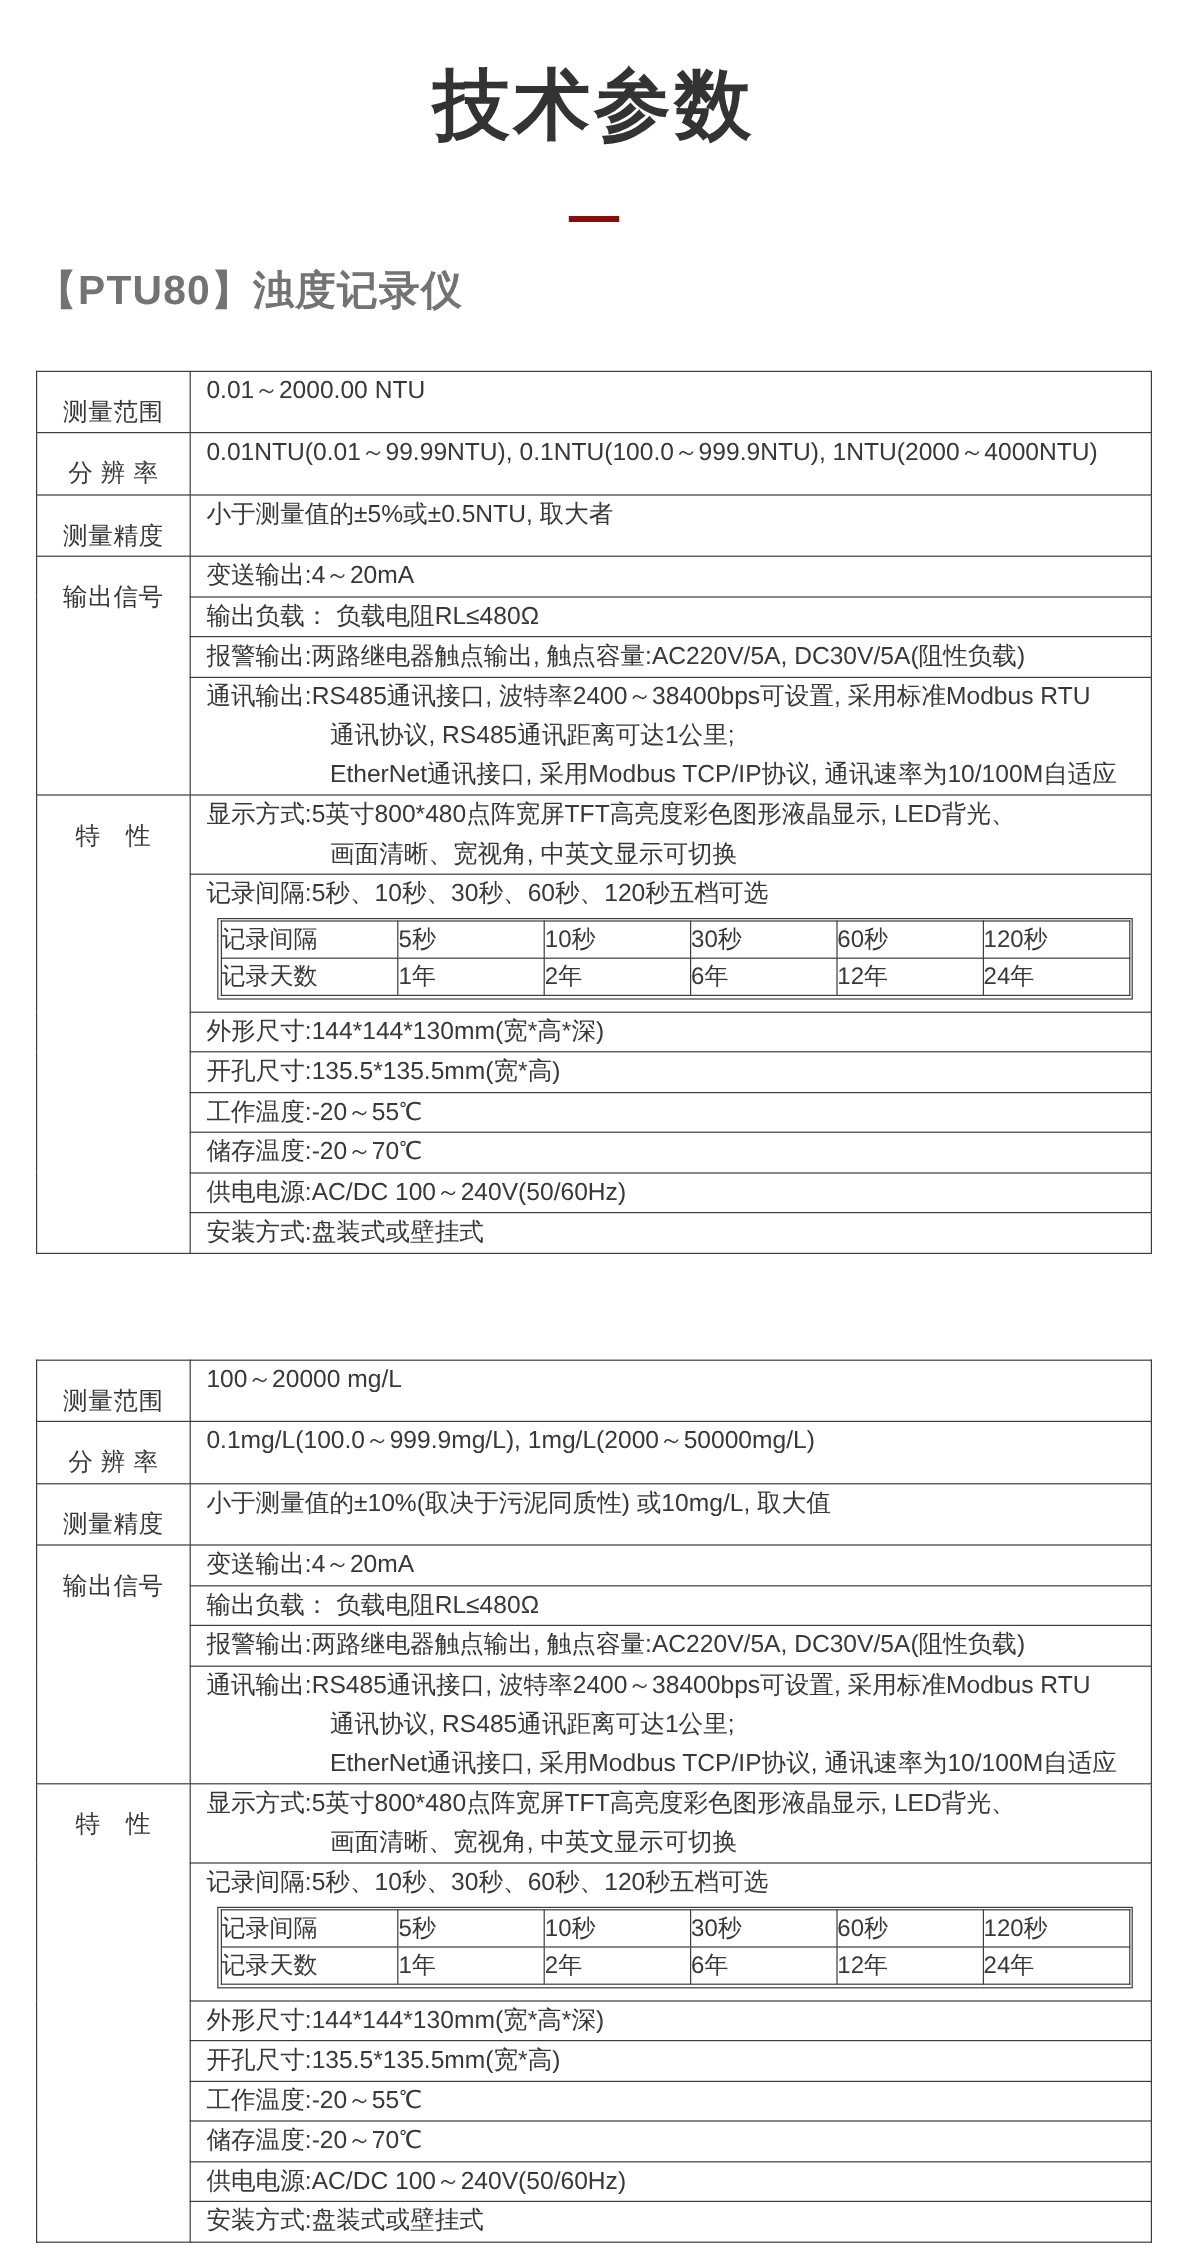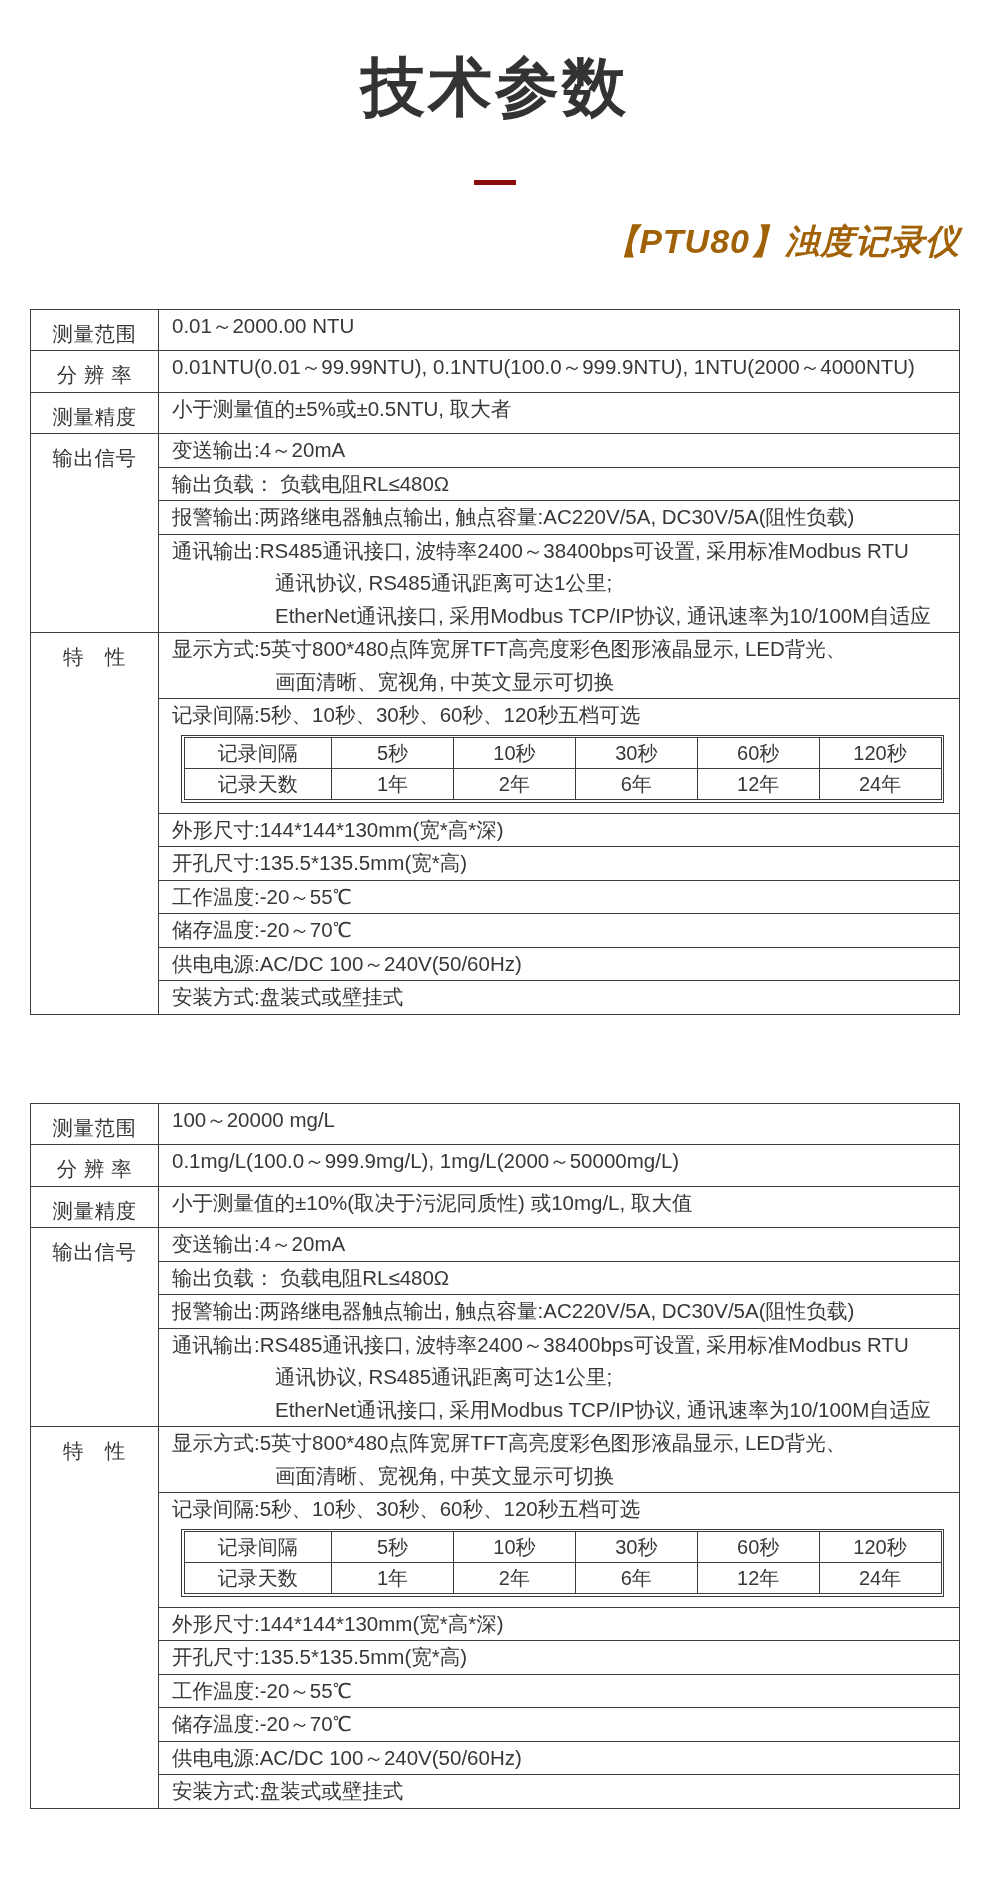--- a/index.html
+++ b/index.html
@@ -22,60 +22,58 @@
   .accent-bar {
     width: 42px;
     height: 5px;
     margin: 56px auto 6px auto;
   }
 
   section.product-section { margin-top: 34px; }
   section.product-section + section.product-section { margin-top: 88px; }
 
   h2.section-title {
-    text-align: right;
+    text-align: left;
     font-size: 34px;
     font-weight: 700;
-    color: #a16207;
+    color: #737373;
     letter-spacing: 1px;
-    font-style: italic;
   }
 
   table.spec-table {
     width: 930px;
     margin: 44px auto 0 auto;
     border-collapse: collapse;
     table-layout: fixed;
   }
   table.spec-table td {
     border: 1.6px solid #3d3d3d;
     font-size: 20.5px;
     vertical-align: top;
     color: #383838;
   }
   td.label-cell {
     width: 128px;
     text-align: center;
     line-height: 32.5px;
-    padding-top: 8px;
+    padding-top: 18px;
     letter-spacing: 0.5px;
   }
   td.content-cell { padding: 0 6px 0 13px; }
   .line { line-height: 32.5px; white-space: nowrap; overflow: hidden; }
   .line.indent { padding-left: 103px; }
 
   .record-wrap {
     border: 1.5px solid #3d3d3d;
     padding: 1.5px;
     margin: 3px 9px 10px 9px;
   }
   table.record-table { width: 100%; border-collapse: collapse; table-layout: fixed; }
   table.record-table td {
     border: 1.5px solid #3d3d3d;
-    text-align: center;
     line-height: 30px;
     font-size: 20px;
     padding: 0;
     white-space: nowrap;
   }
   table.record-table td.first-col { width: 19.5%; }
 </style>
 </head>
 <body>
 

